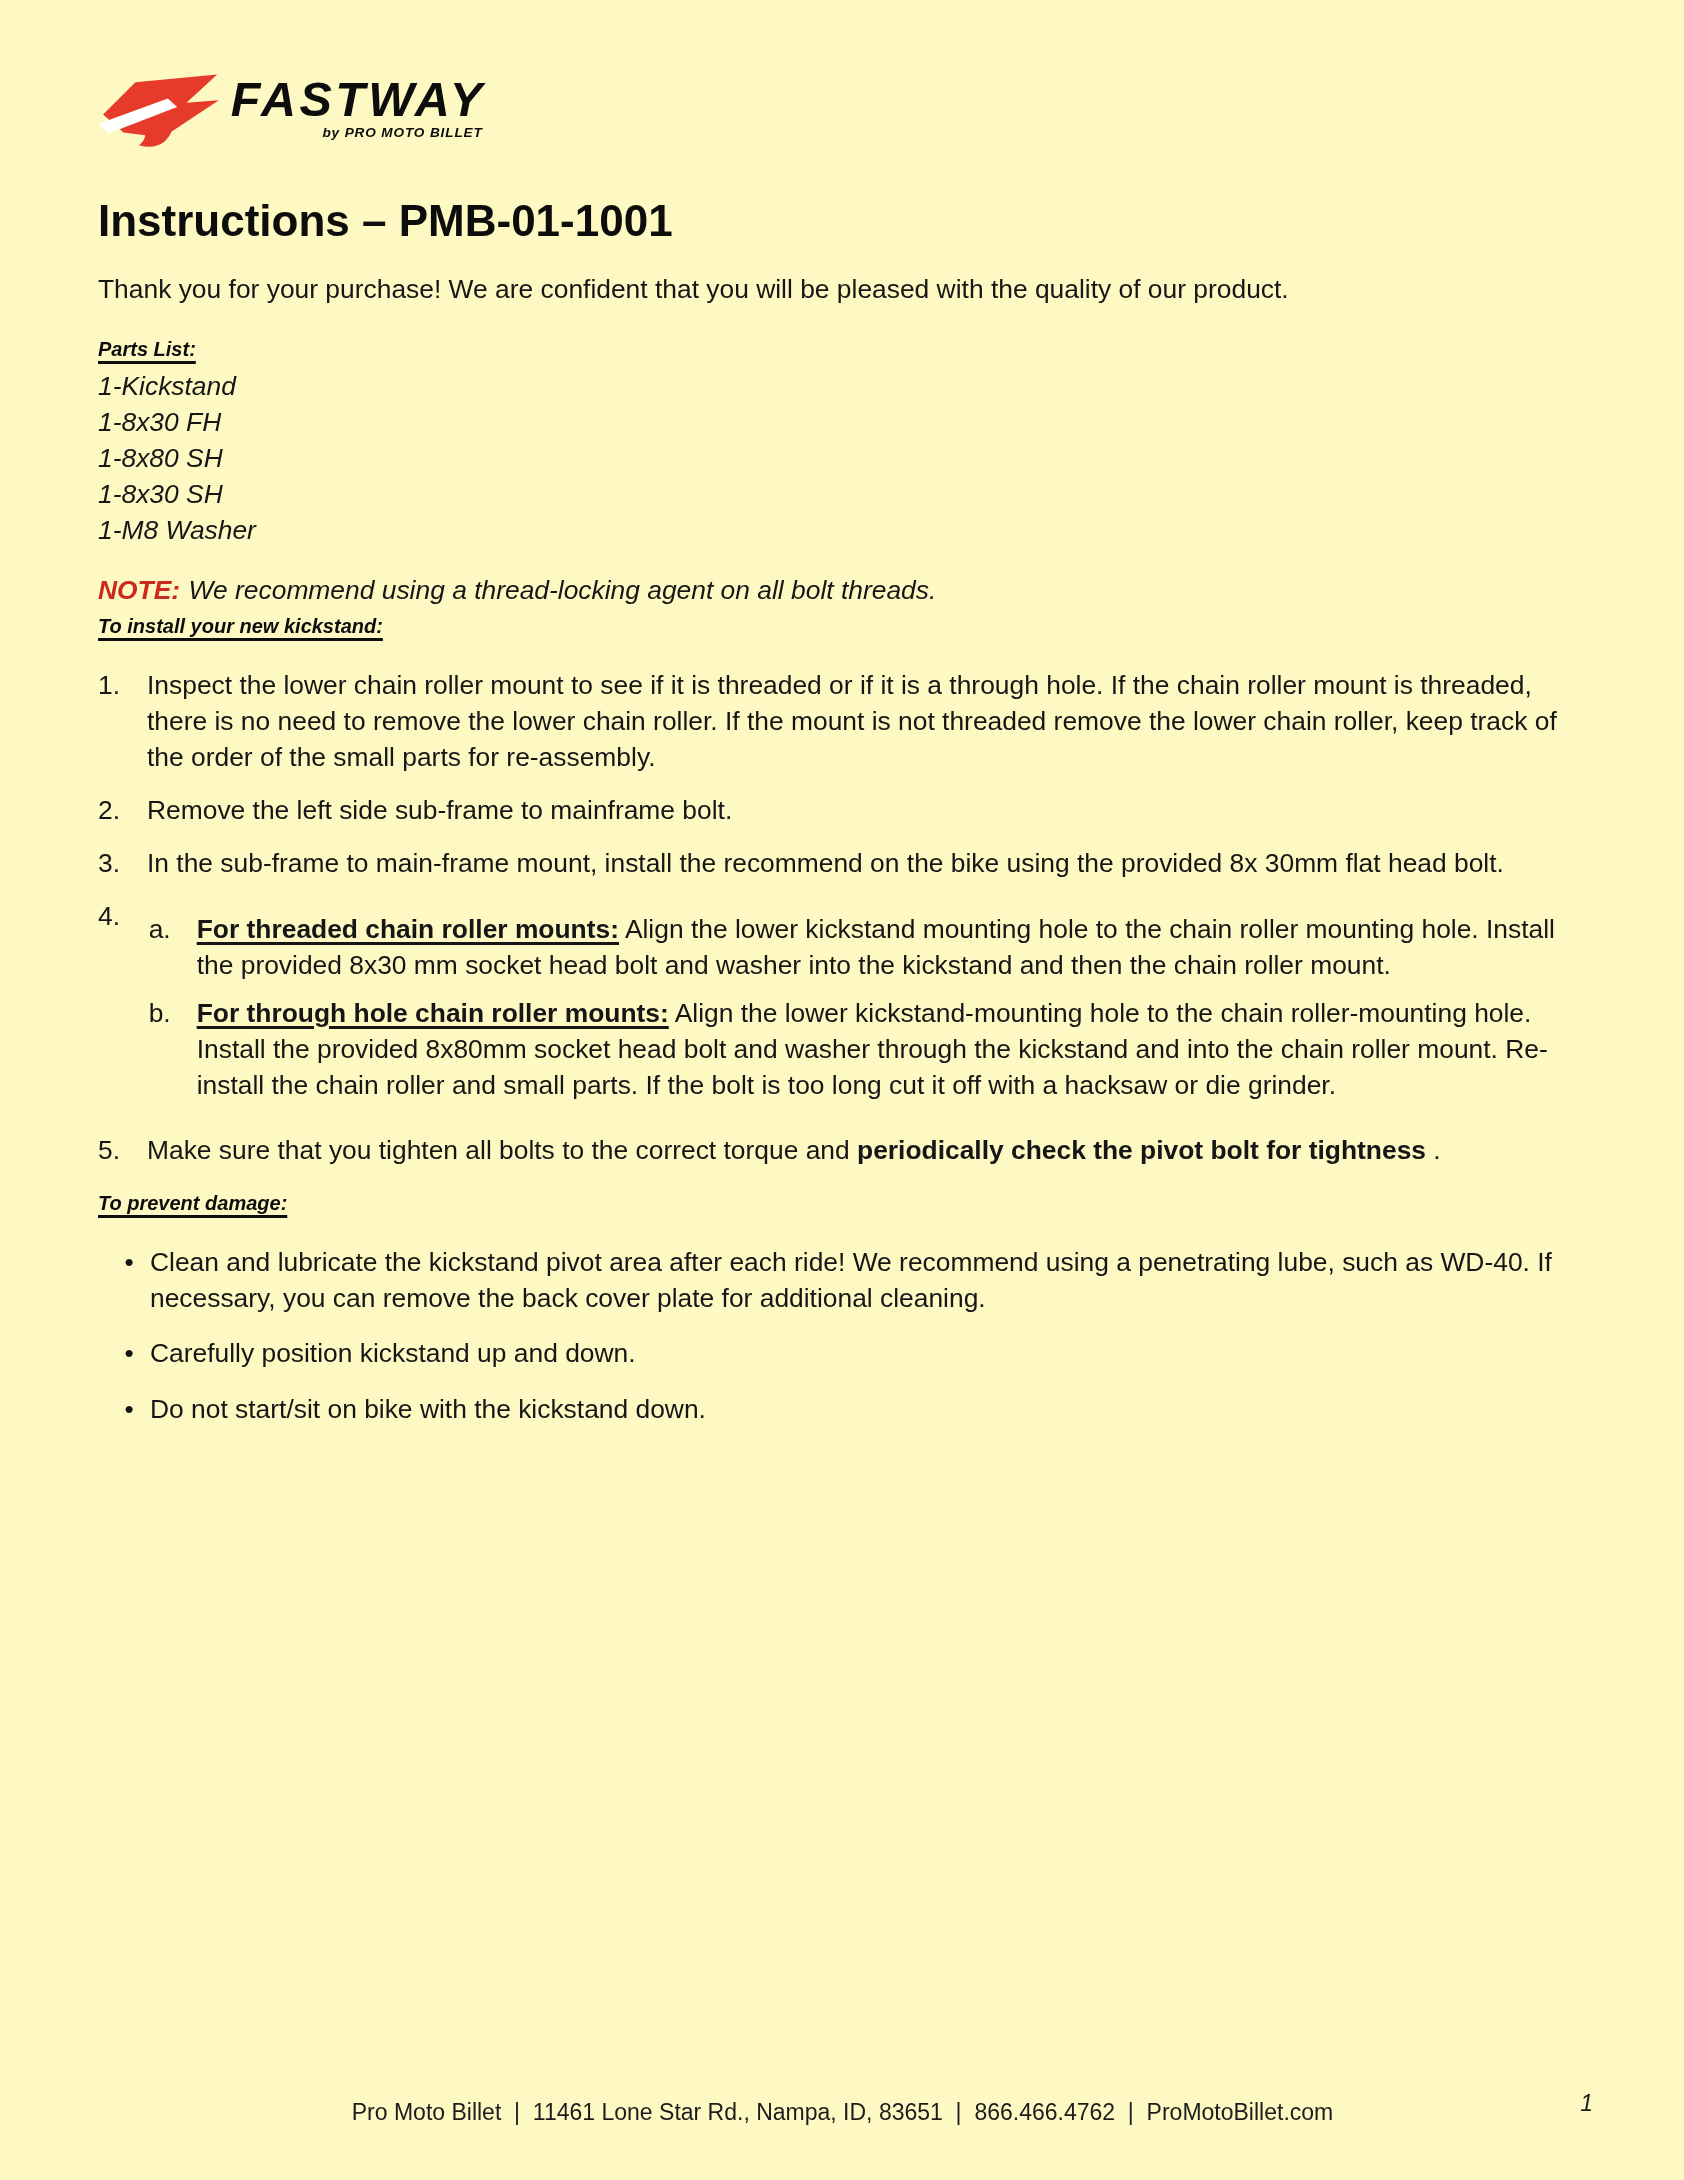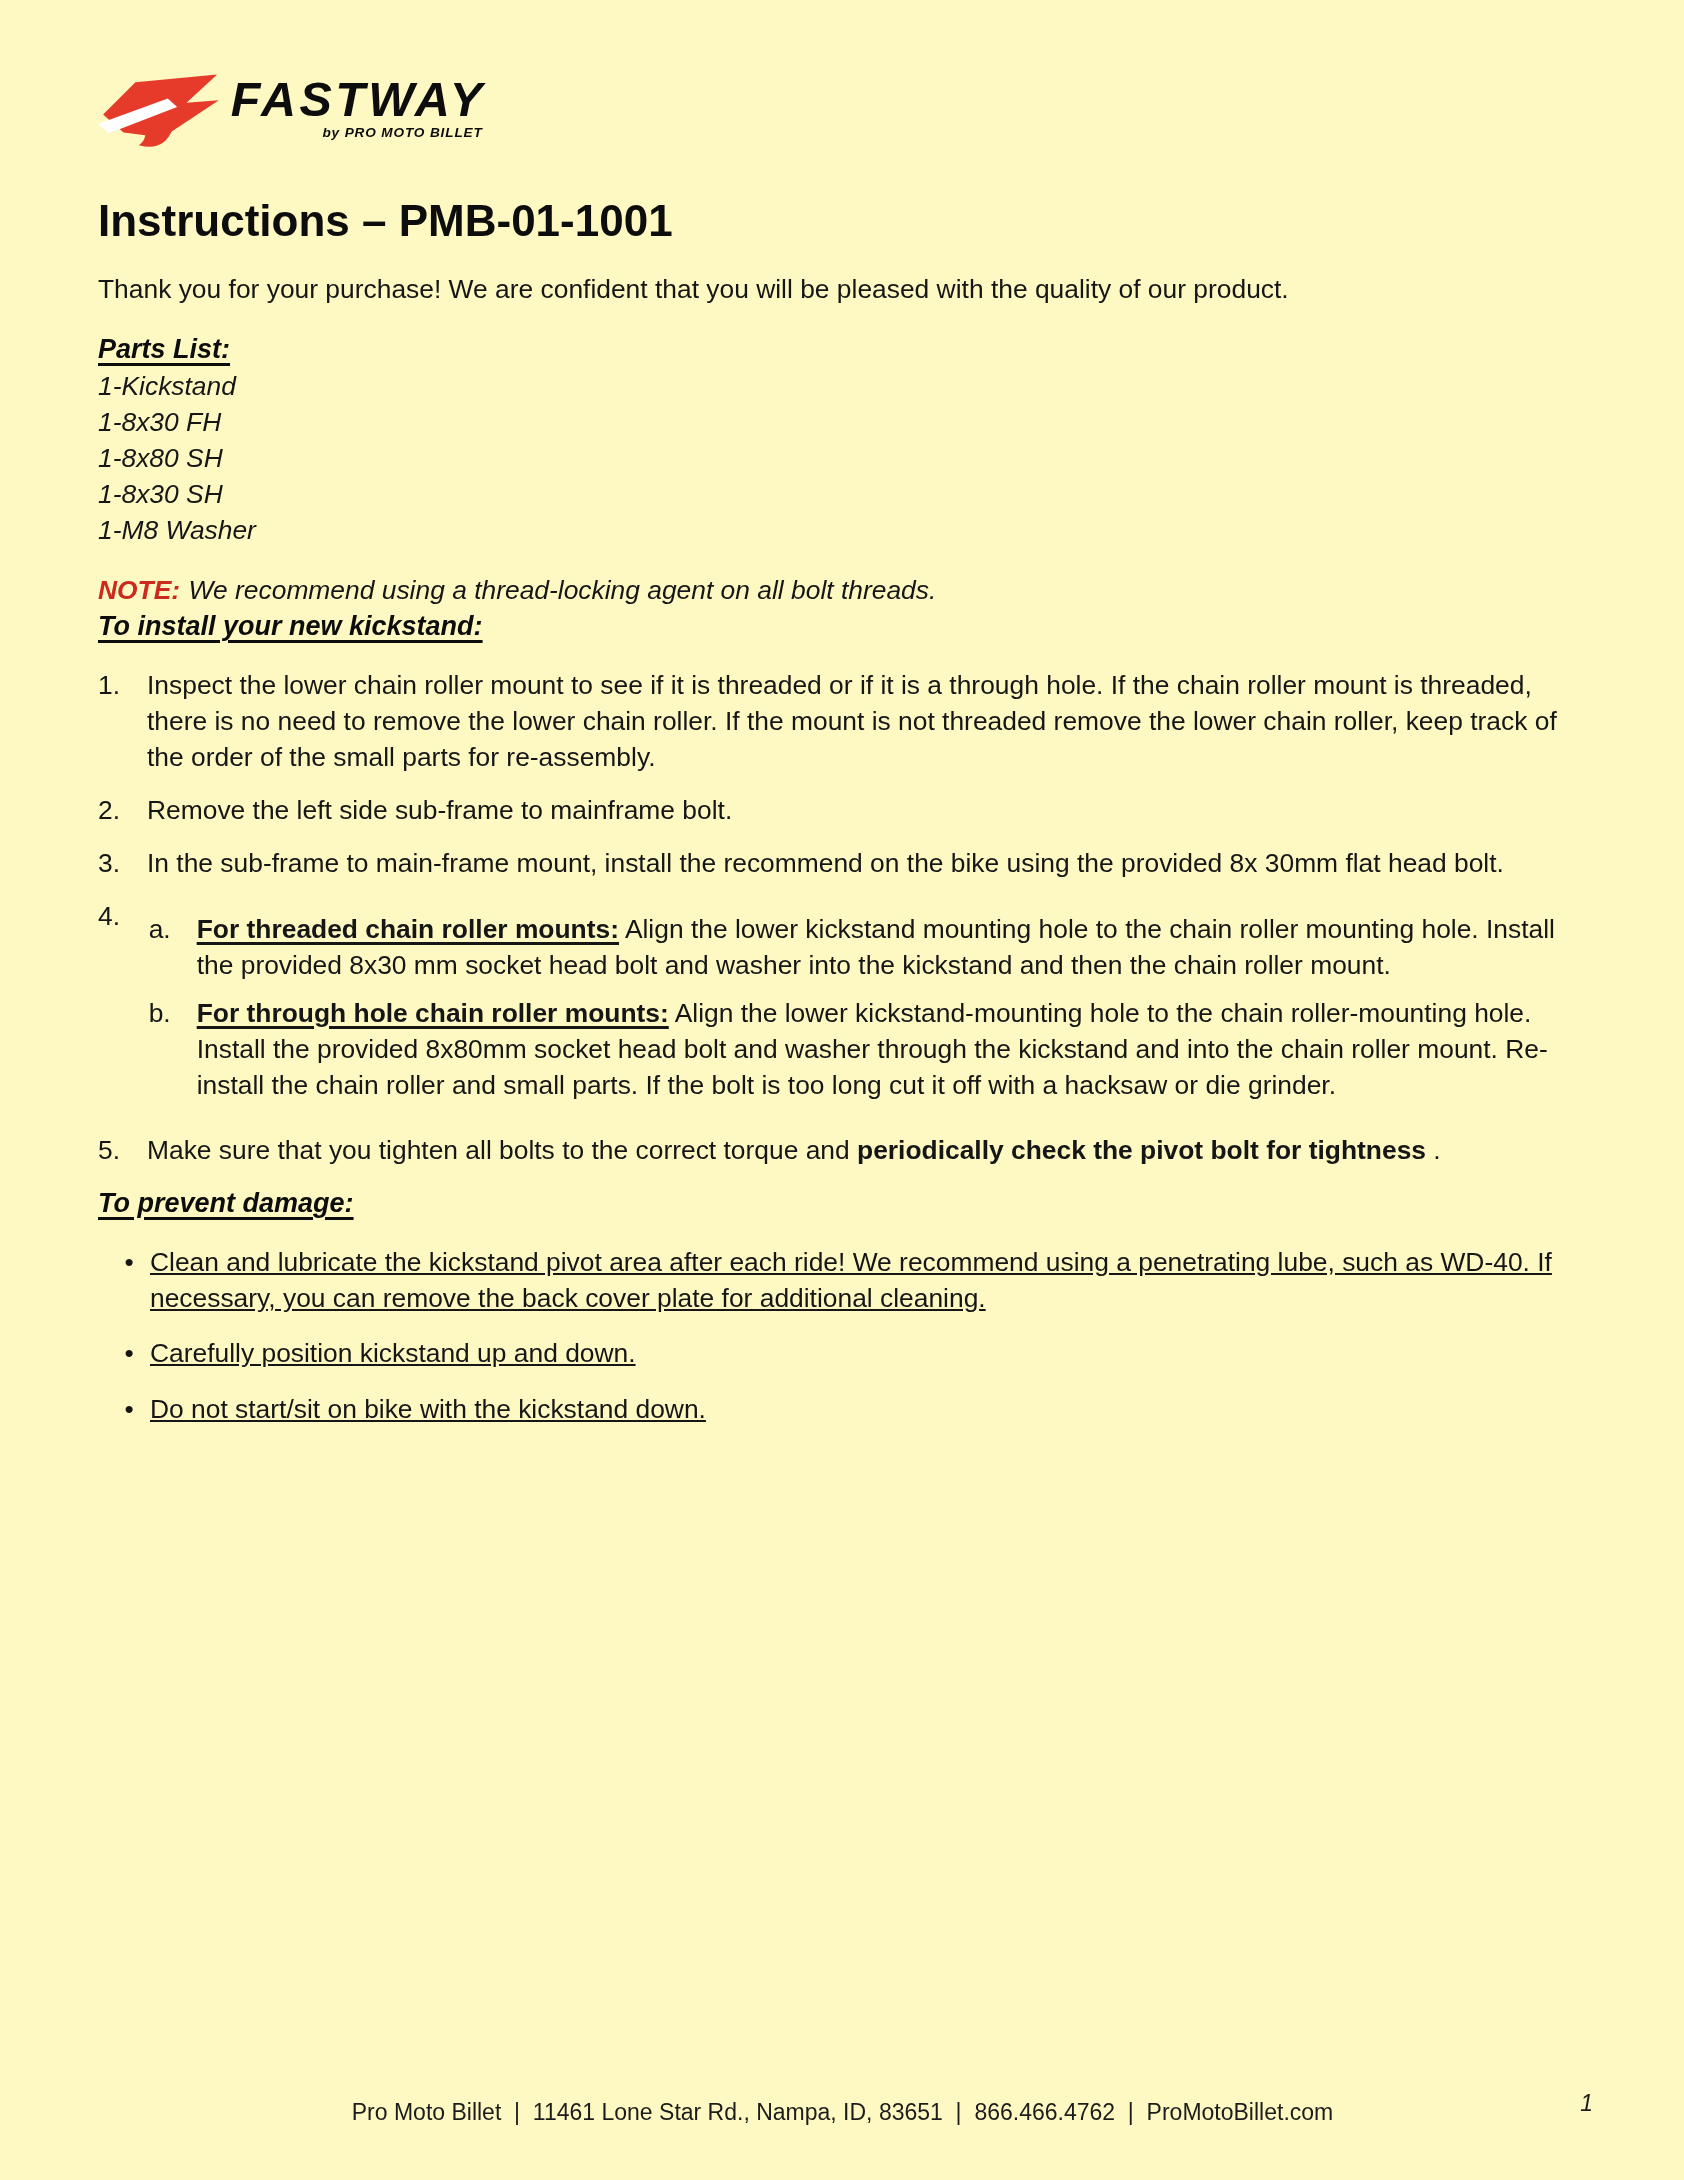--- a/index.html
+++ b/index.html
@@ -12,42 +12,42 @@
     overflow:hidden;
   }
   .content{padding:0 101px 0 98px;}
   .logo{margin-top:72px;display:block;}
   .logo-word{font-family:"Liberation Sans",sans-serif;font-style:italic;font-weight:bold;
     font-size:57px;letter-spacing:4px;fill:#0d0d0d;}
   .logo-by{font-family:"Liberation Sans",sans-serif;font-style:italic;font-weight:bold;
     font-size:16px;letter-spacing:1px;fill:#0d0d0d;}
   h1.title{font-size:44px;line-height:51px;font-weight:bold;margin:48px 0 0 0;color:#0d0d0d;}
   .intro{margin:25px 0 0 0;}
-  h2.section{font-size:27px;line-height:37px;font-weight:bold;font-style:italic;margin:0;
+  h2.section{font-size:20px;line-height:37px;font-weight:bold;font-style:italic;margin:0;
     color:#0d0d0d;text-decoration:underline;text-decoration-thickness:2.6px;text-underline-offset:5.1px;}
   .parts-section{margin-top:24px;}
   .part-line{font-style:italic;line-height:36px;}
   .note{margin:24px 0 0 0;font-style:italic;}
   .note-label{font-weight:bold;margin-right:8.5px;}
   .install-heading{margin-top:65px;}
   .steps{margin-top:22px;}
   .step{display:flex;margin-bottom:17px;}
   .step-num{width:49px;flex:none;}
   .step-body{flex:1;}
   .substeps{margin-top:12.8px;}
   .substep{display:flex;margin-bottom:12px;margin-left:1.7px;}
   .sub-letter{width:48px;flex:none;}
   .sub-body{flex:1;}
   .b{font-weight:bold;}
   .u{text-decoration:underline;text-decoration-thickness:2.6px;text-underline-offset:4.3px;}
   .prevent-heading{margin-top:70px;}
   .bullets{margin-top:22px;}
   .bullet{display:flex;margin-left:26.4px;margin-bottom:19.6px;}
   .bullet-marker{width:25.6px;flex:none;}
-  .bullet-body{flex:1;text-decoration:underline;}
+  .bullet-body{flex:1;}
   .footer{position:absolute;left:0;right:0;bottom:55px;text-align:center;
     font-size:23px;line-height:27px;color:#1c1c1c;white-space:pre;}
   .page-num{position:absolute;right:92px;bottom:60px;font-size:23px;font-style:italic;color:#1c1c1c;}
 </style>
 </head>
 <body>
 
 <div class="page">
   <div class="content">
 

